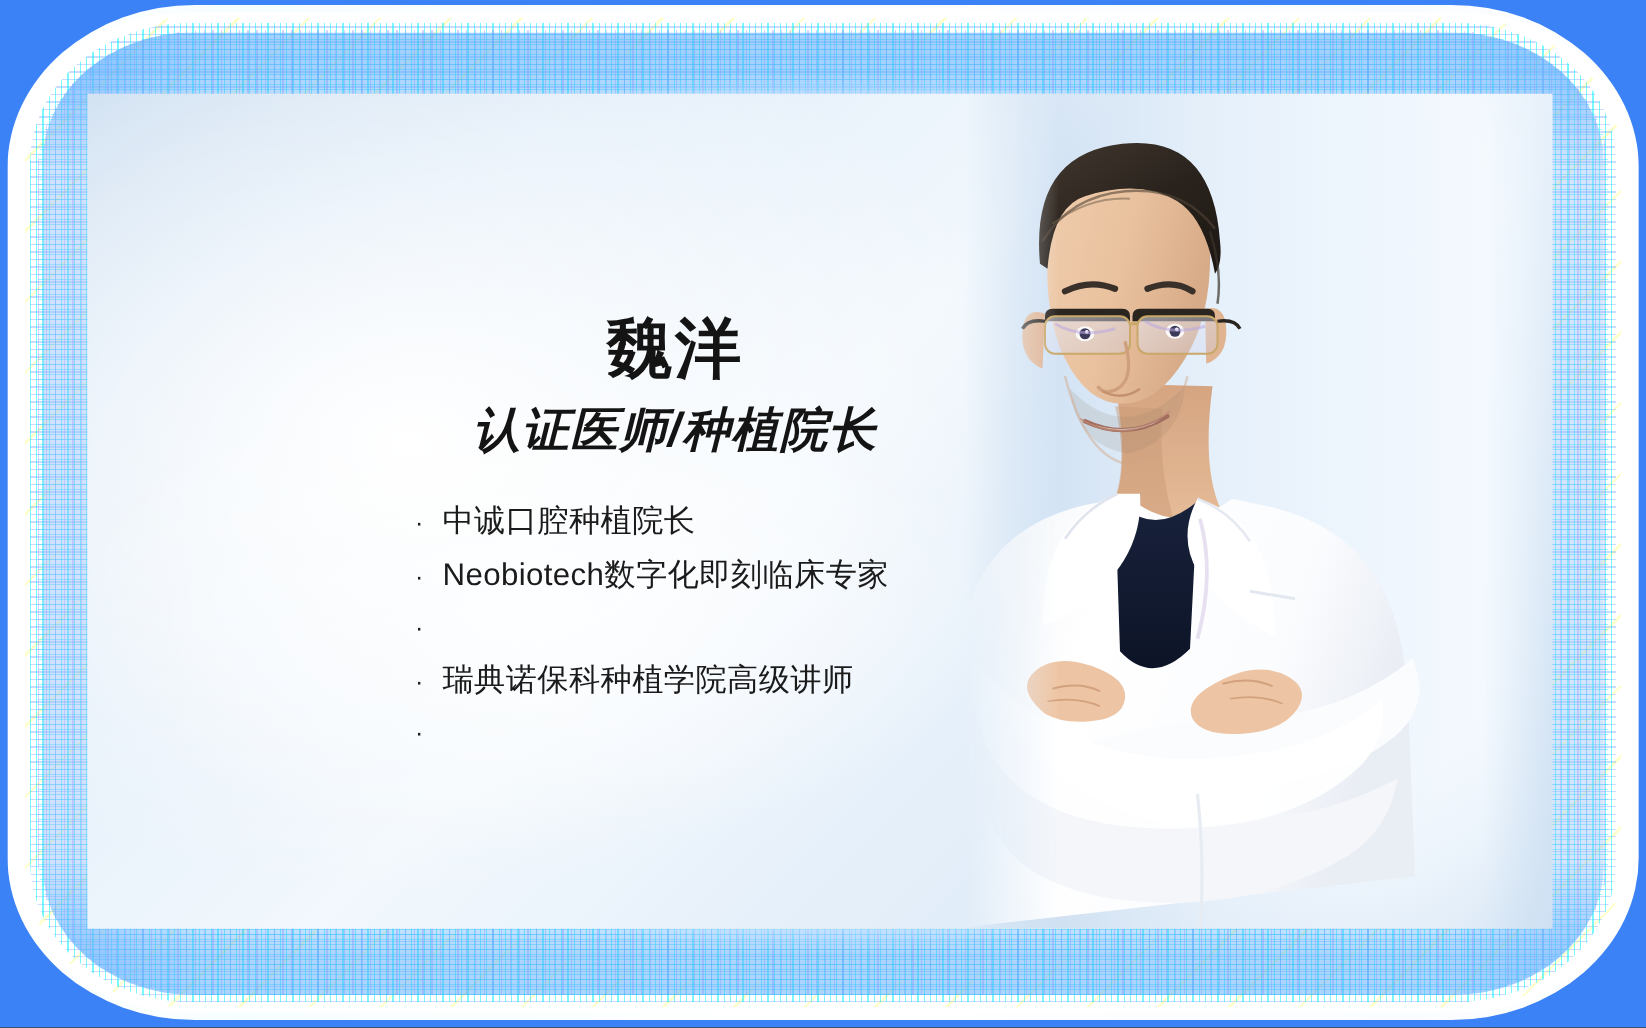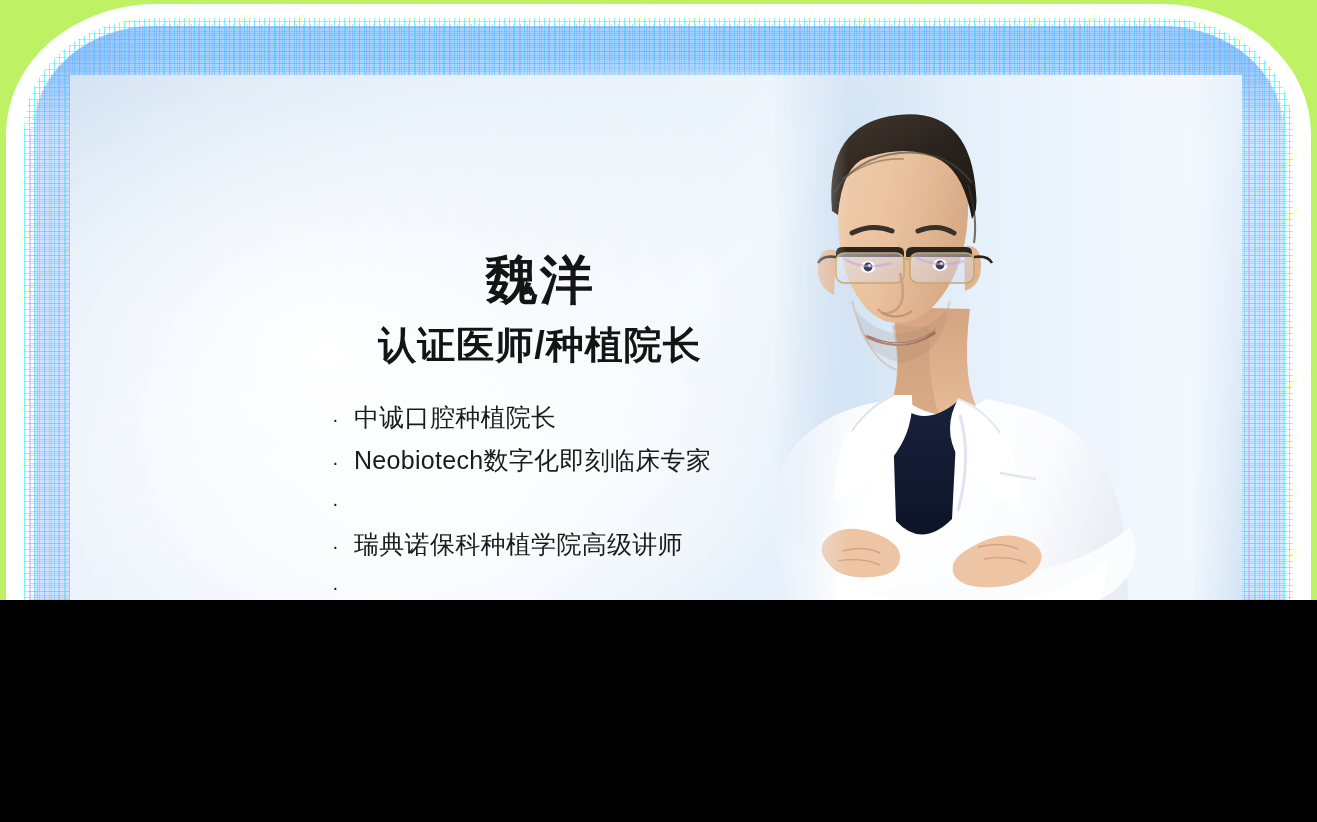--- a/index.html
+++ b/index.html
@@ -1,18 +1,18 @@
 <!DOCTYPE html>
 <html><head>
 <meta charset="utf-8">
 <style>
   html,body{margin:0;padding:0;background:#000;}
   body{width:1317px;height:822px;overflow:hidden;font-family:"Liberation Sans","DejaVu Sans",sans-serif;}
 
-  #stage{position:relative;width:1317px;height:600px;background:#bef264;overflow:hidden;}
+  #stage{position:relative;width:1317px;height:822px;background:#3b82f6;overflow:hidden;}
 
   
   .frame-glow{
     position:absolute;left:6px;top:4px;width:1305px;height:812px;
     border-radius:150px/130px;
     background:
       radial-gradient(closest-side at 50% 50%, rgba(255,255,255,0) 62%, rgba(255,255,255,.95) 78%, rgba(255,255,255,.6) 100%),
       linear-gradient(90deg,#ffffff 0%,#eafcff 14%,#ffffff 50%,#f2f8ff 86%,#ffffff 100%);
     filter:blur(0.4px);
   }
@@ -62,21 +62,21 @@
     content:"";position:absolute;left:0;top:0;right:0;bottom:0;
     background:radial-gradient(ellipse 45% 40% at 30% 62%, rgba(255,255,255,.75), rgba(255,255,255,0) 72%);
     pointer-events:none;
   }
 
   
   .txt{position:absolute;z-index:6;color:#141414;}
   #name{left:260px;top:178px;width:420px;text-align:center;
         font-size:53px;font-weight:bold;letter-spacing:2px;line-height:1;}
   #role{left:160px;top:250px;width:620px;text-align:center;
-        font-size:38px;font-weight:bold;letter-spacing:1px;line-height:1.1;}
+        font-size:38px;font-weight:bold;letter-spacing:1px;line-height:1.1;font-style:italic;}
   #creds{left:262px;top:322px;width:560px;}
   .cred{display:flex;align-items:baseline;font-size:25px;line-height:41px;color:#1b1b1b;letter-spacing:.3px;}
   .cdot{width:22px;flex:0 0 22px;color:#1b1b1b;font-size:20px;text-align:left;}
   .ctext{white-space:nowrap;}
 
   
   #photo{position:absolute;right:0;bottom:0;width:470px;height:668px;z-index:4;
     -webkit-mask:linear-gradient(90deg, transparent 0, #000 16%, #000 88%, transparent 100%);
             mask:linear-gradient(90deg, transparent 0, #000 16%, #000 88%, transparent 100%);
   }

